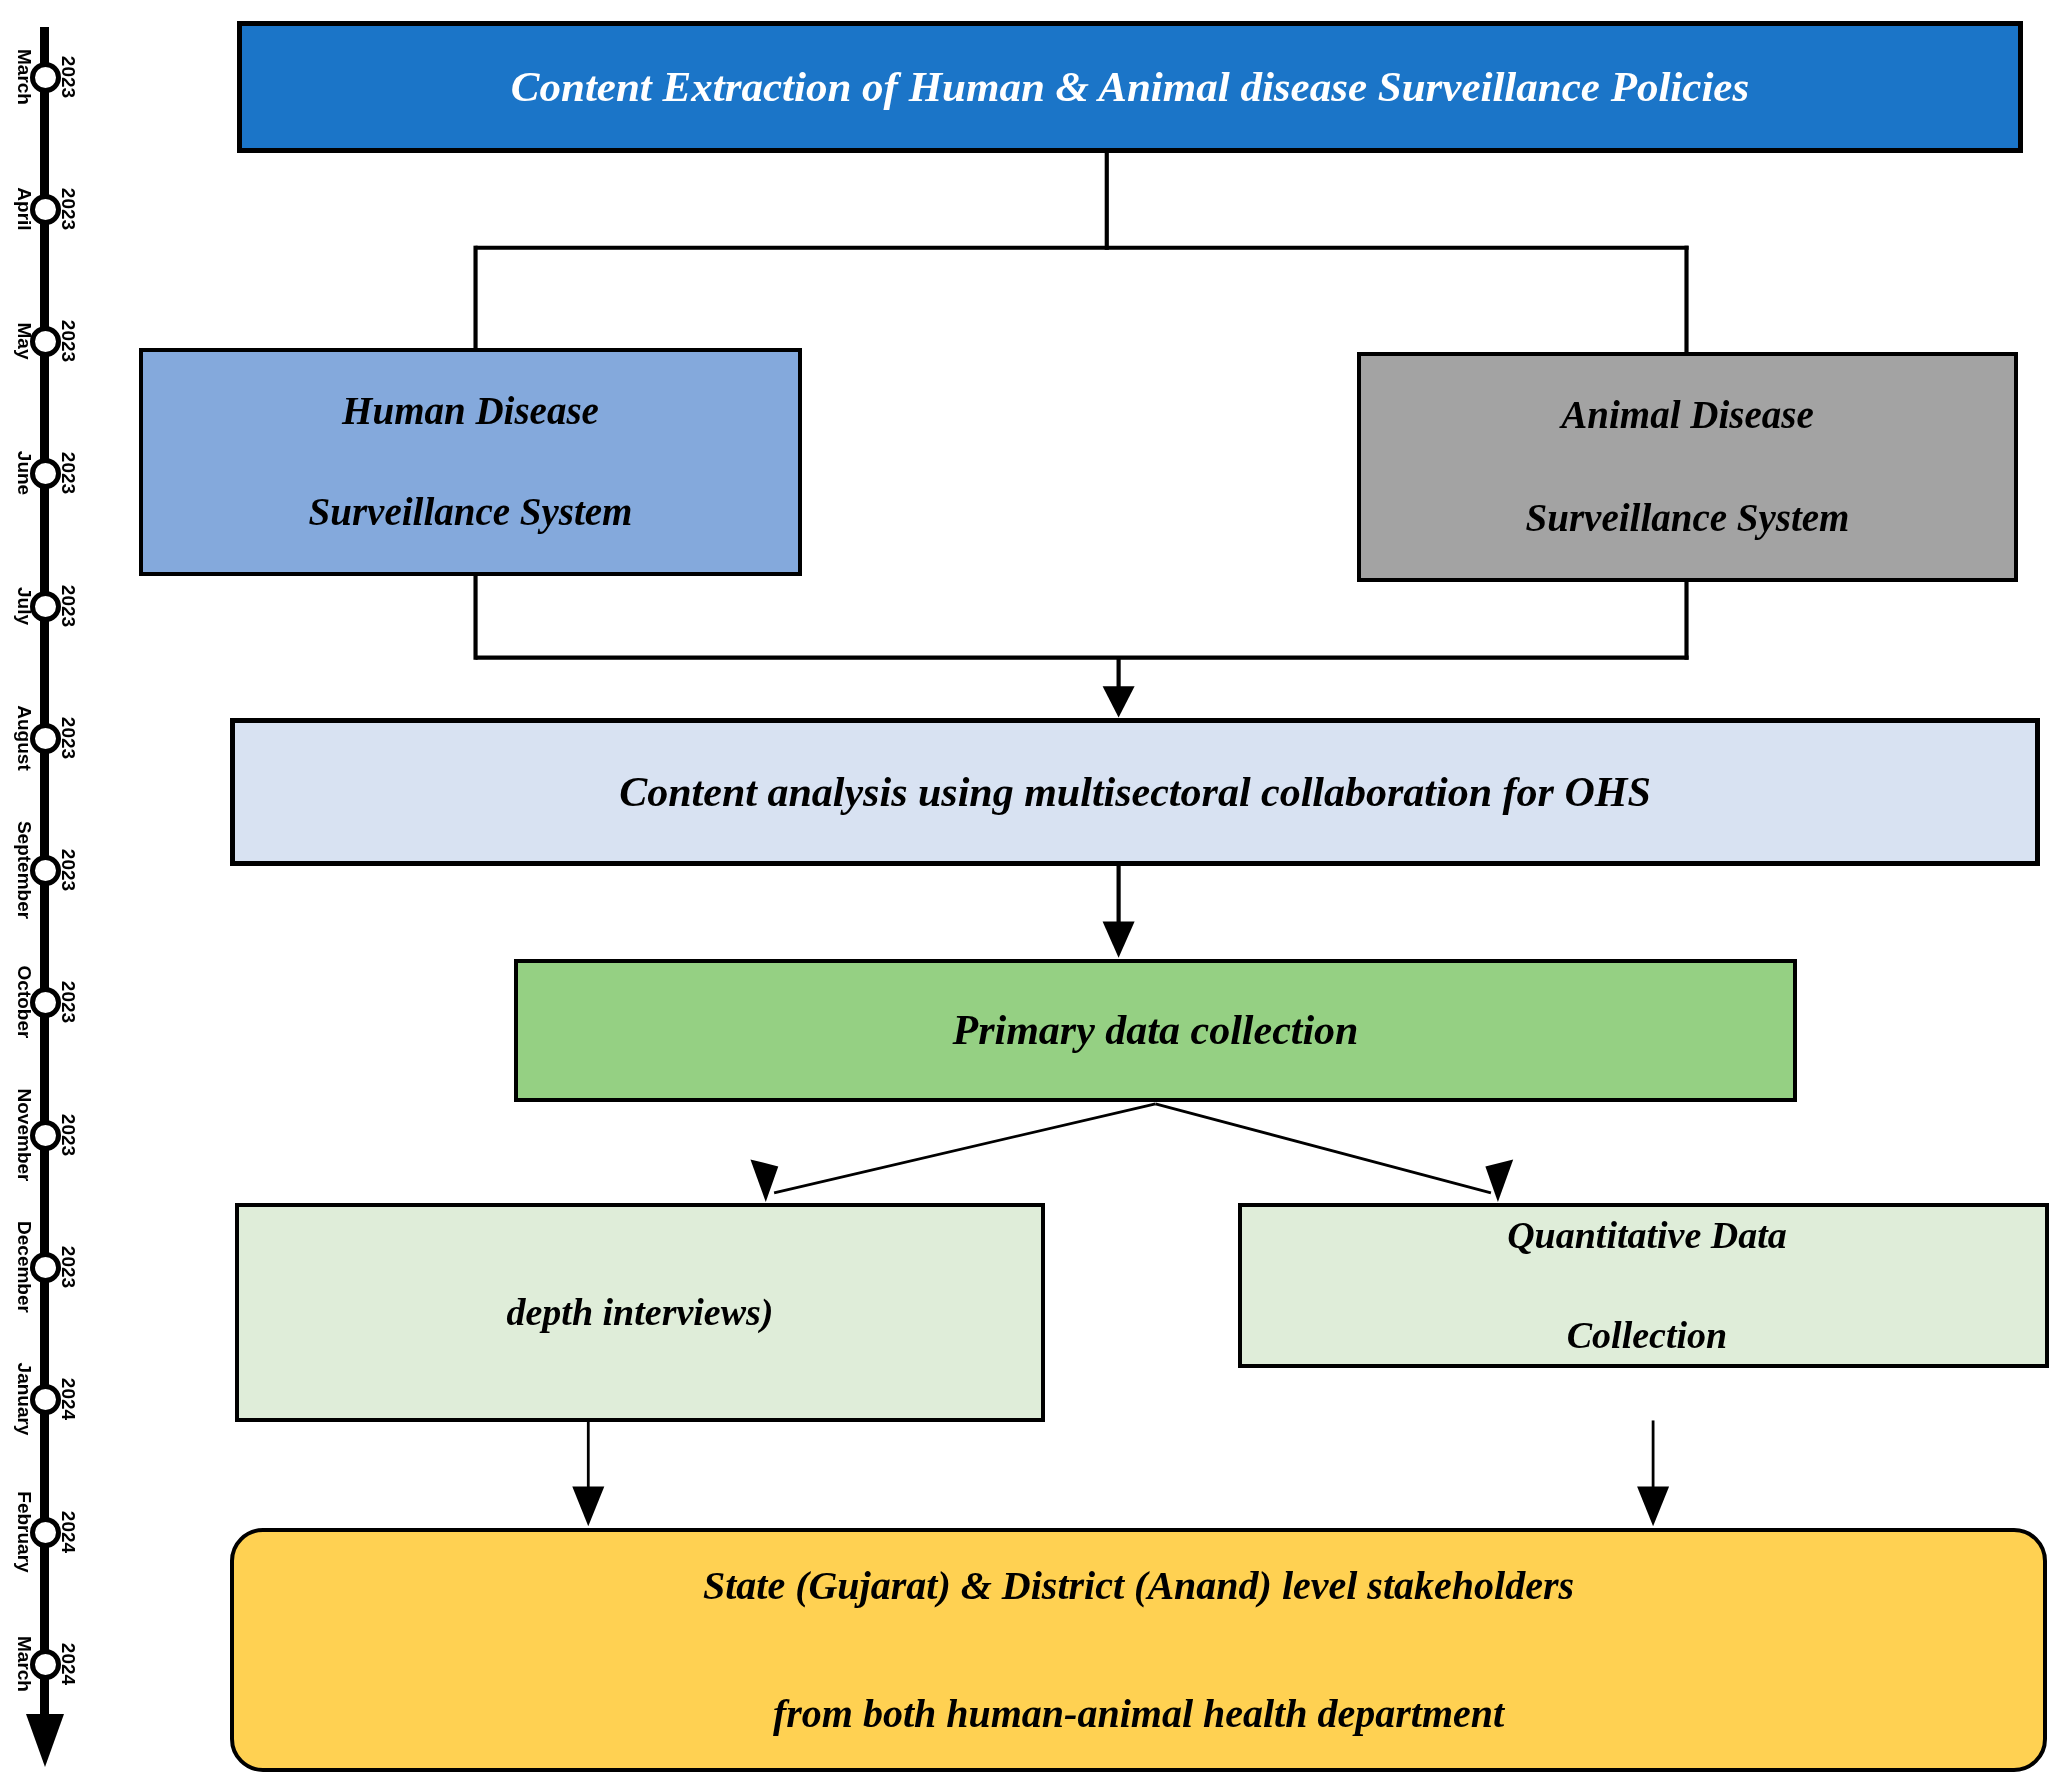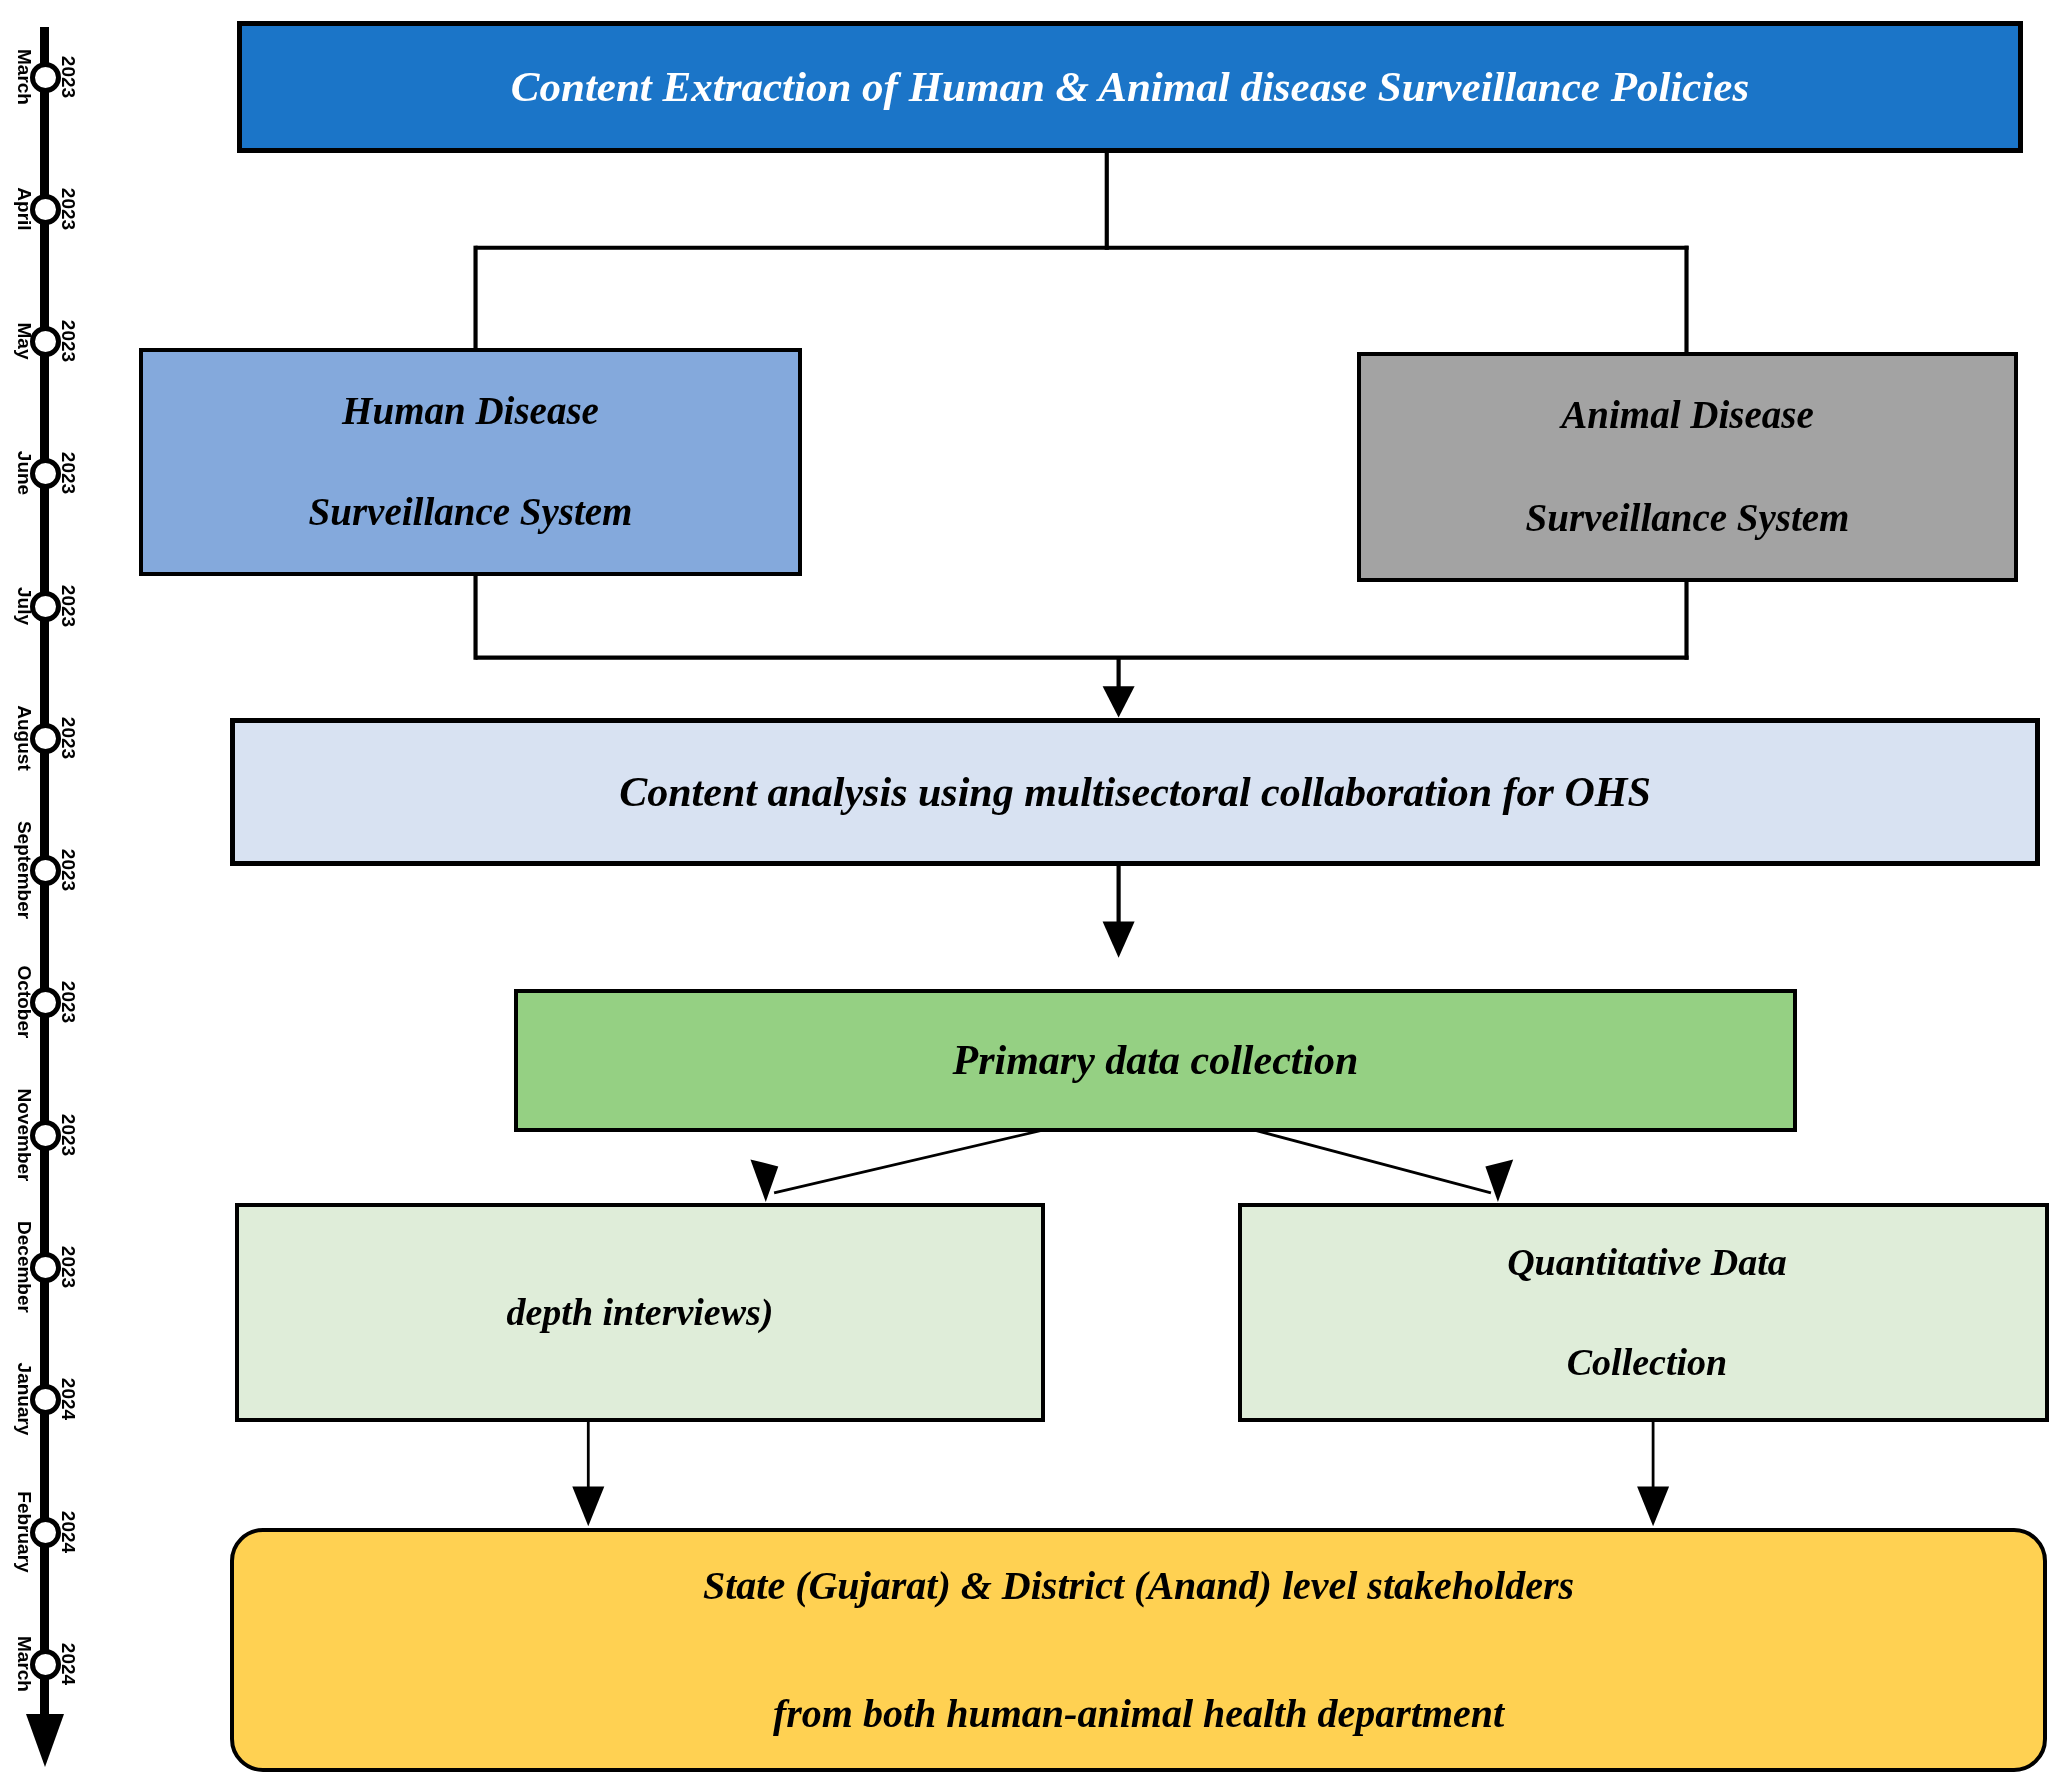--- a/index.html
+++ b/index.html
@@ -50,23 +50,23 @@
     text-align:center; font-weight:bold; color:#000;
     line-height:1.15;
     font-style:italic;
   }
   .box .ln { display:block; white-space:nowrap; }
 
   #topBox      { left:237px;  top:21px;   width:1786px; height:132px; border-width:5.6px; font-size:43px; color:#fff; }
   #humanBox    { left:139px;  top:348px;  width:663px;  height:228px; font-size:39px; gap:56px; }
   #animalBox   { left:1357px; top:352px;  width:661px;  height:230px; font-size:39px; gap:58px; }
   #caBox       { left:230px;  top:718px; width:1810px; height:148px; border-width:5.6px; font-size:42px; }
-  #primaryBox  { left:514px;  top:959px; width:1283px; height:143px; font-size:42px;margin-top:30px; }
+  #primaryBox  { left:514px;  top:959px; width:1283px; height:143px; font-size:42px; }
   #qualBox     { left:235px;  top:1203px; width:810px; height:219px; font-size:38px; gap:56px; }
-  #quantBox    { left:1238px; top:1203px; width:811px; height:219px; font-size:38px; gap:56px;padding-left:7px; }
+  #quantBox    { left:1238px; top:1203px; width:811px; height:165px; font-size:38px; gap:56px;padding-left:7px; }
   #stakeBox    { left:230px;  top:1528px; width:1817px; height:244px; border-width:4.2px; border-radius:33px; font-size:40px; gap:82px; }
 
   
   #connectors { position:absolute; left:0; top:0; }
 </style>
 </head>
 <body>
 
 <div id="canvas">
 

